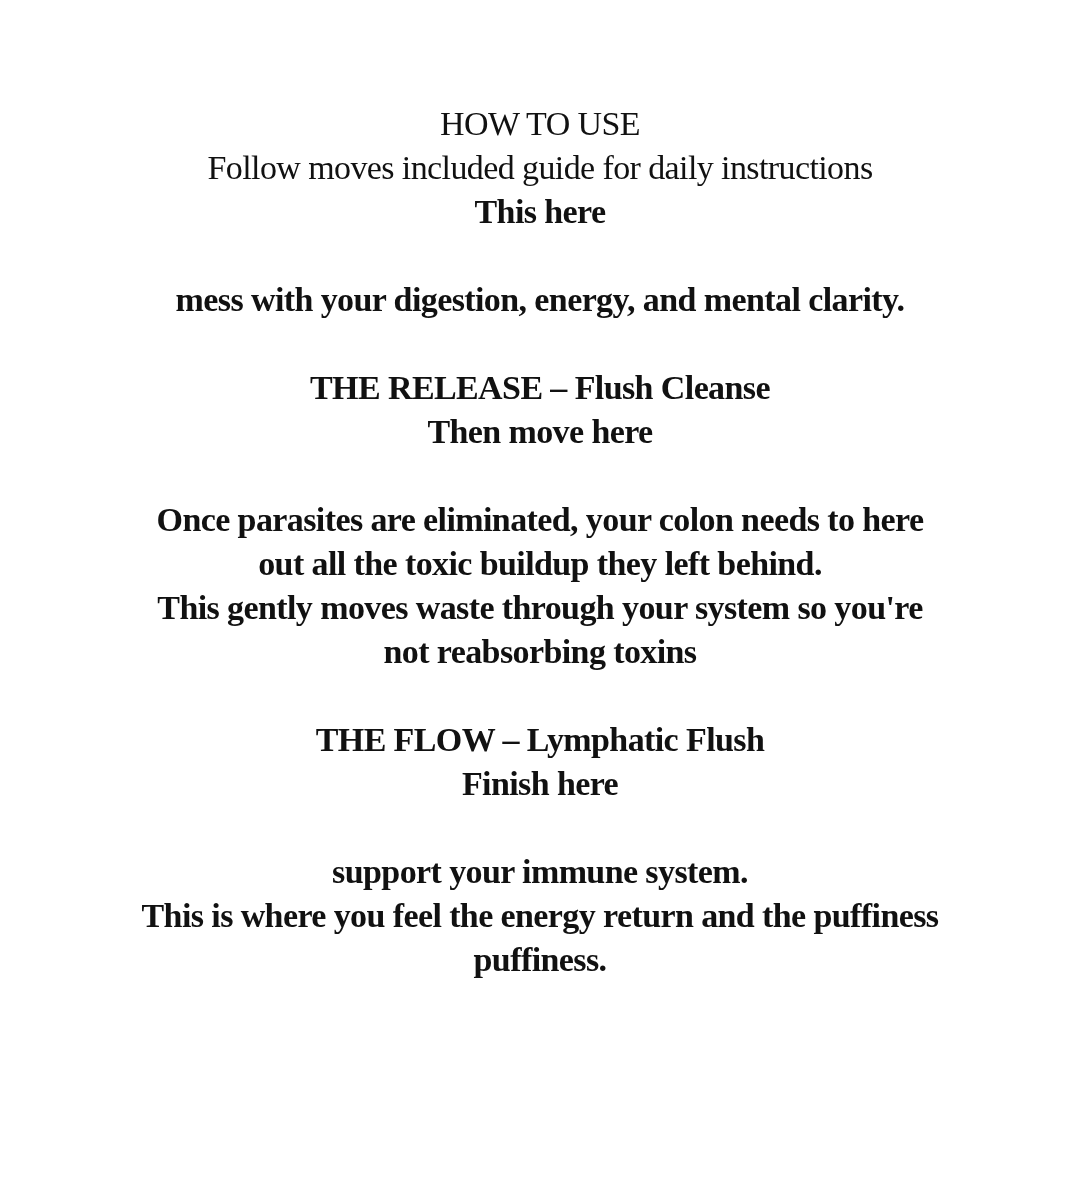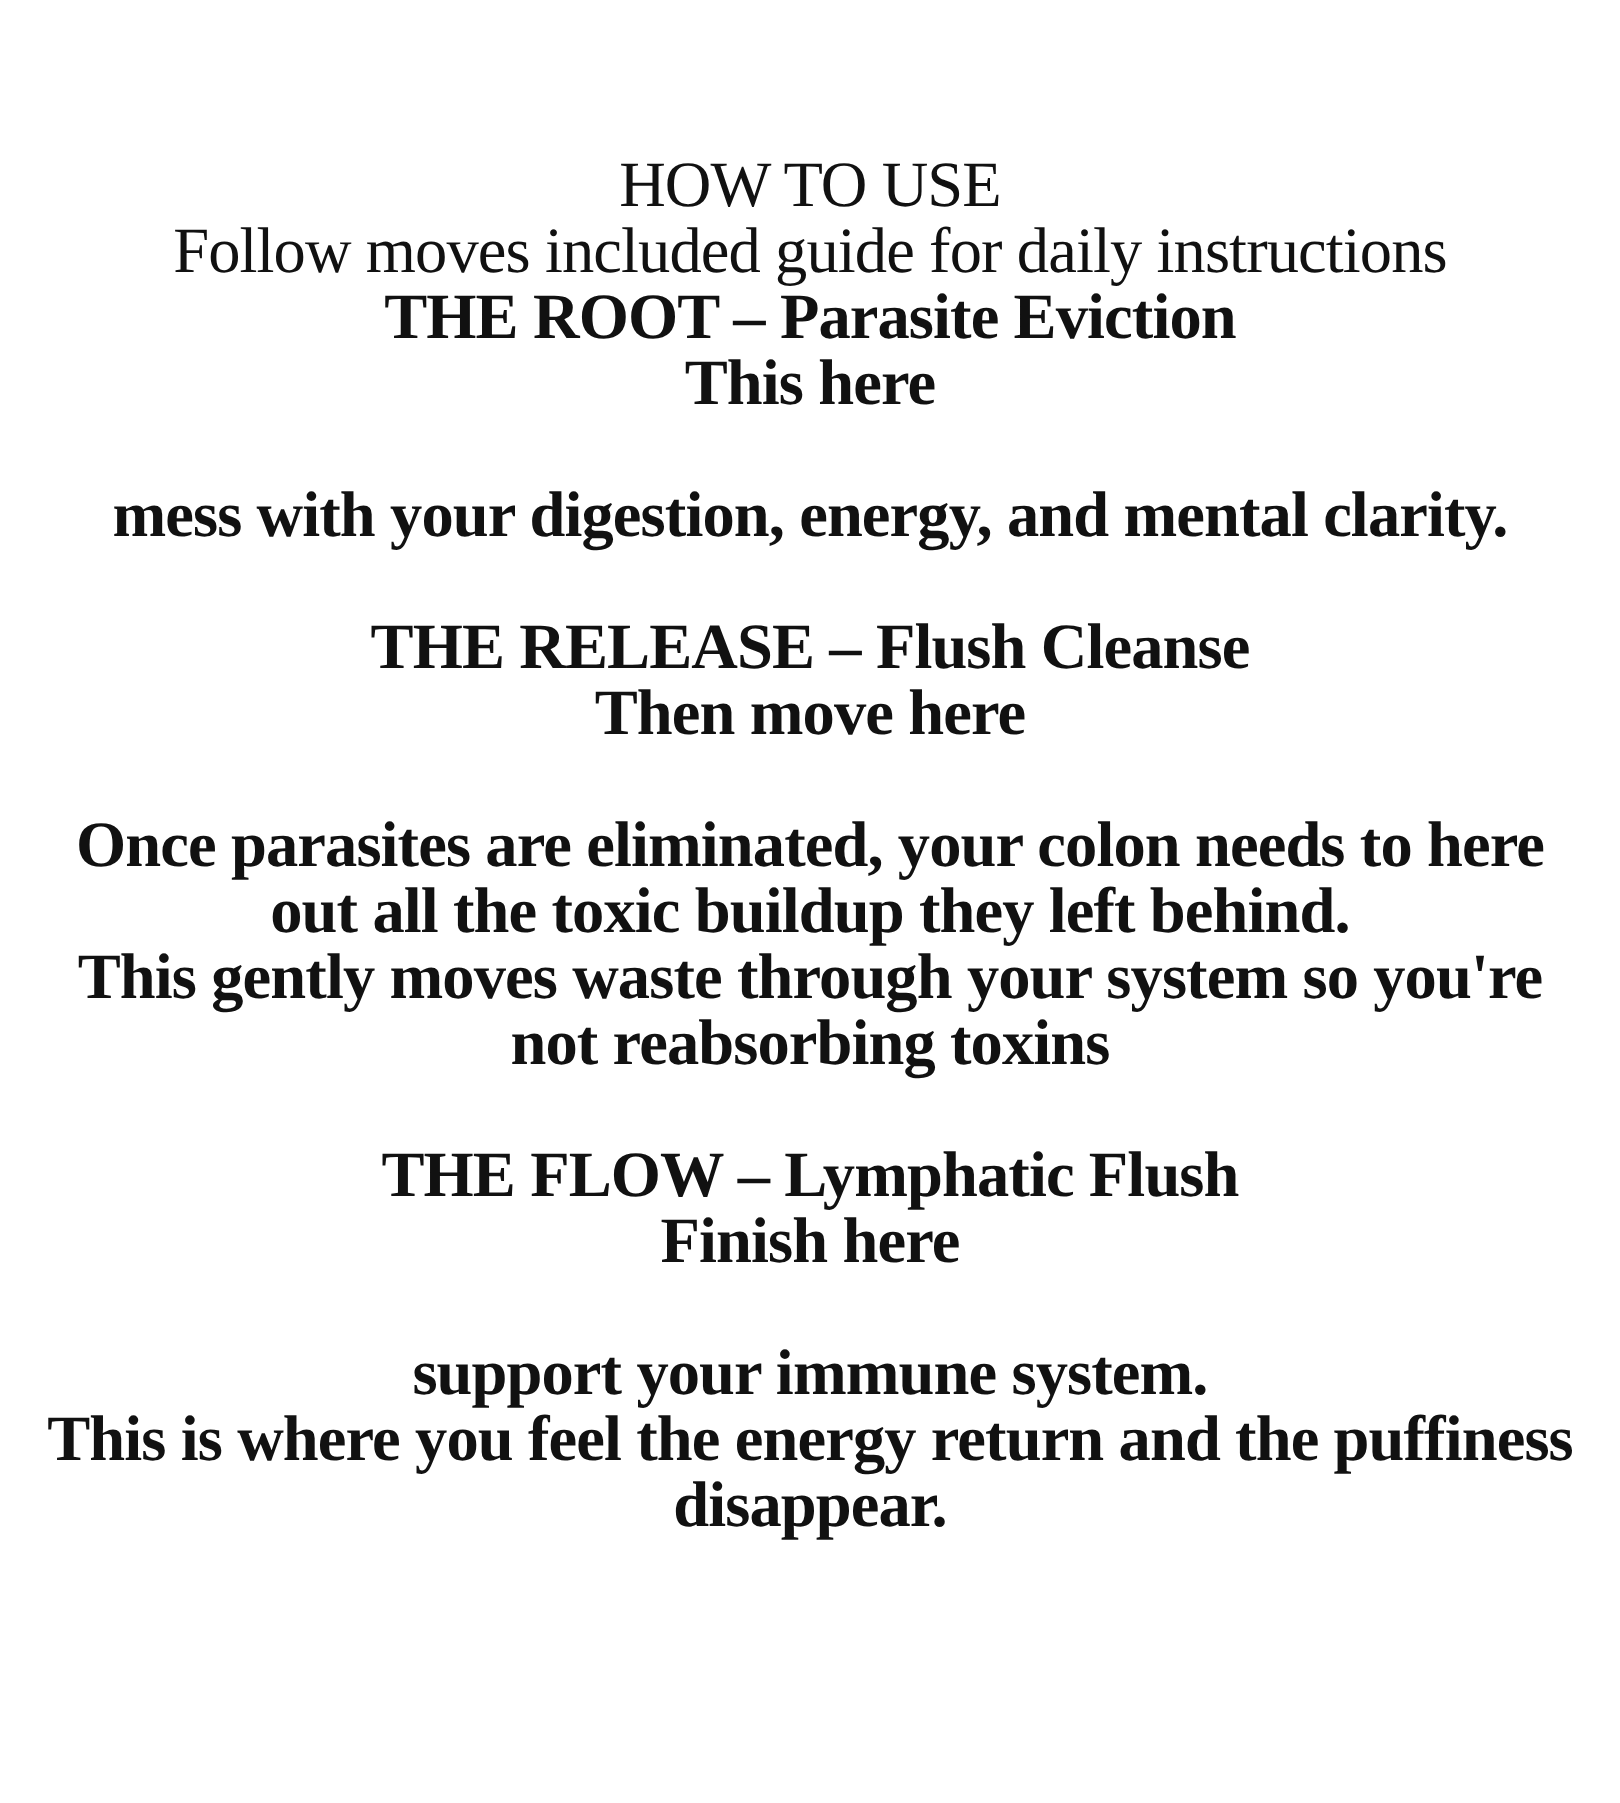--- a/index.html
+++ b/index.html
@@ -13,39 +13,38 @@
       overflow: hidden;
       position: relative;
     }
     .doc {
       position: absolute;
       left: 0;
       top: 102px;
       width: 1080px;
       text-align: center;
       font-family: "Liberation Serif", "DejaVu Serif", serif;
-      font-size: 43px;
+      font-size: 34px;
       line-height: 44px;
       color: #111111;
       letter-spacing: -0.6px;
     }
     .line { display: block; white-space: nowrap; }
     .regular { font-weight: 400; }
     .bold { font-weight: 700; }
     .gap { display: block; height: 44px; }
   </style>
 </head>
 <body>
 
 <div class="doc">
   <span class="line regular">HOW TO USE</span>
   <span class="line regular">Follow moves included guide for daily instructions</span>
 
   <div>
-    <span class="line bold">THE ROOT – Parasite Eviction</span>
     <span class="line bold">This here</span>
     <span class="gap"></span>
     <span class="line bold">mess with your digestion, energy, and mental clarity.</span>
   </div>
 
   <span class="gap"></span>
 
   <div>
     <span class="line bold">THE RELEASE – Flush Cleanse</span>
     <span class="line bold">Then move here</span>
@@ -57,15 +56,15 @@
   </div>
 
   <span class="gap"></span>
 
   <div>
     <span class="line bold">THE FLOW – Lymphatic Flush</span>
     <span class="line bold">Finish here</span>
     <span class="gap"></span>
     <span class="line bold">support your immune system.</span>
     <span class="line bold">This is where you feel the energy return and the puffiness</span>
-    <span class="line bold">disappear.</span>
+    <span class="line bold">puffiness.</span>
   </div>
 </div>
 
 </body></html>

